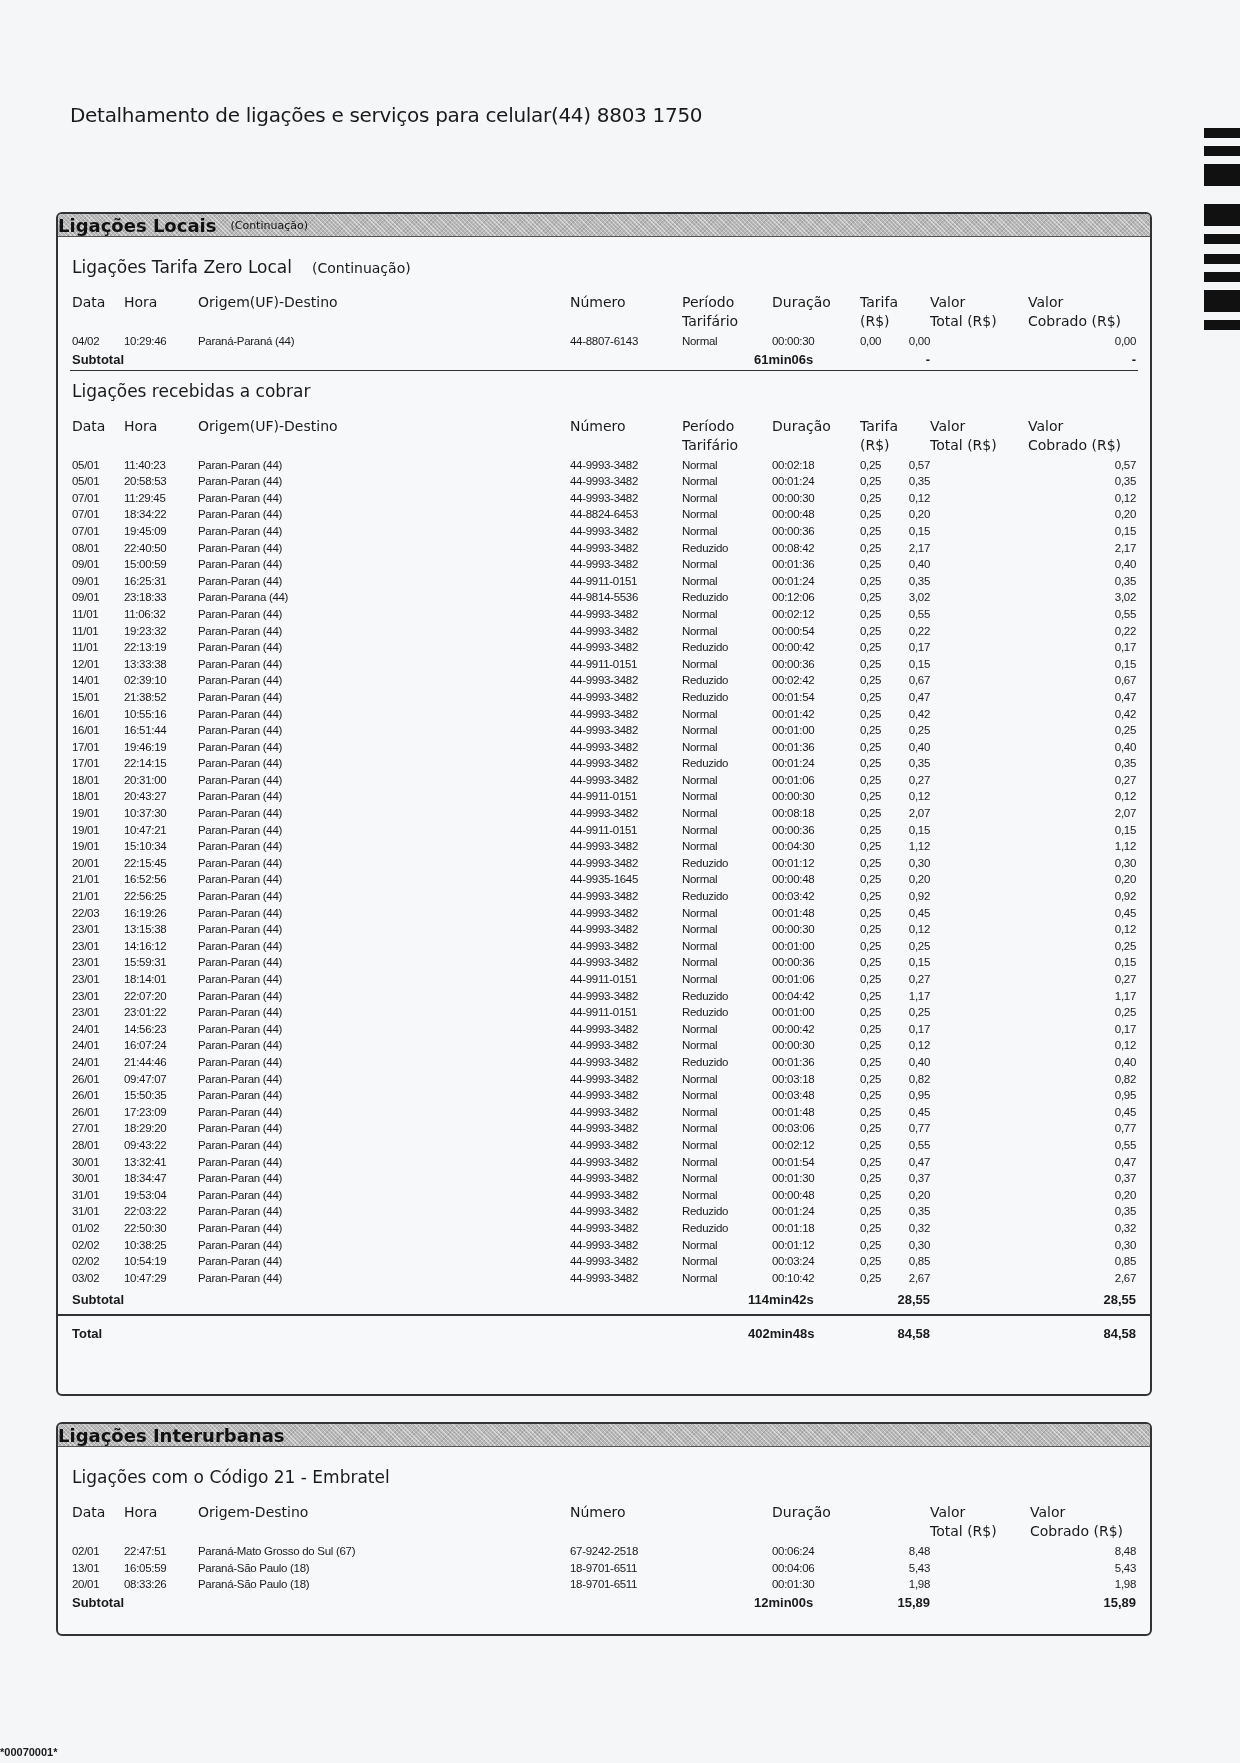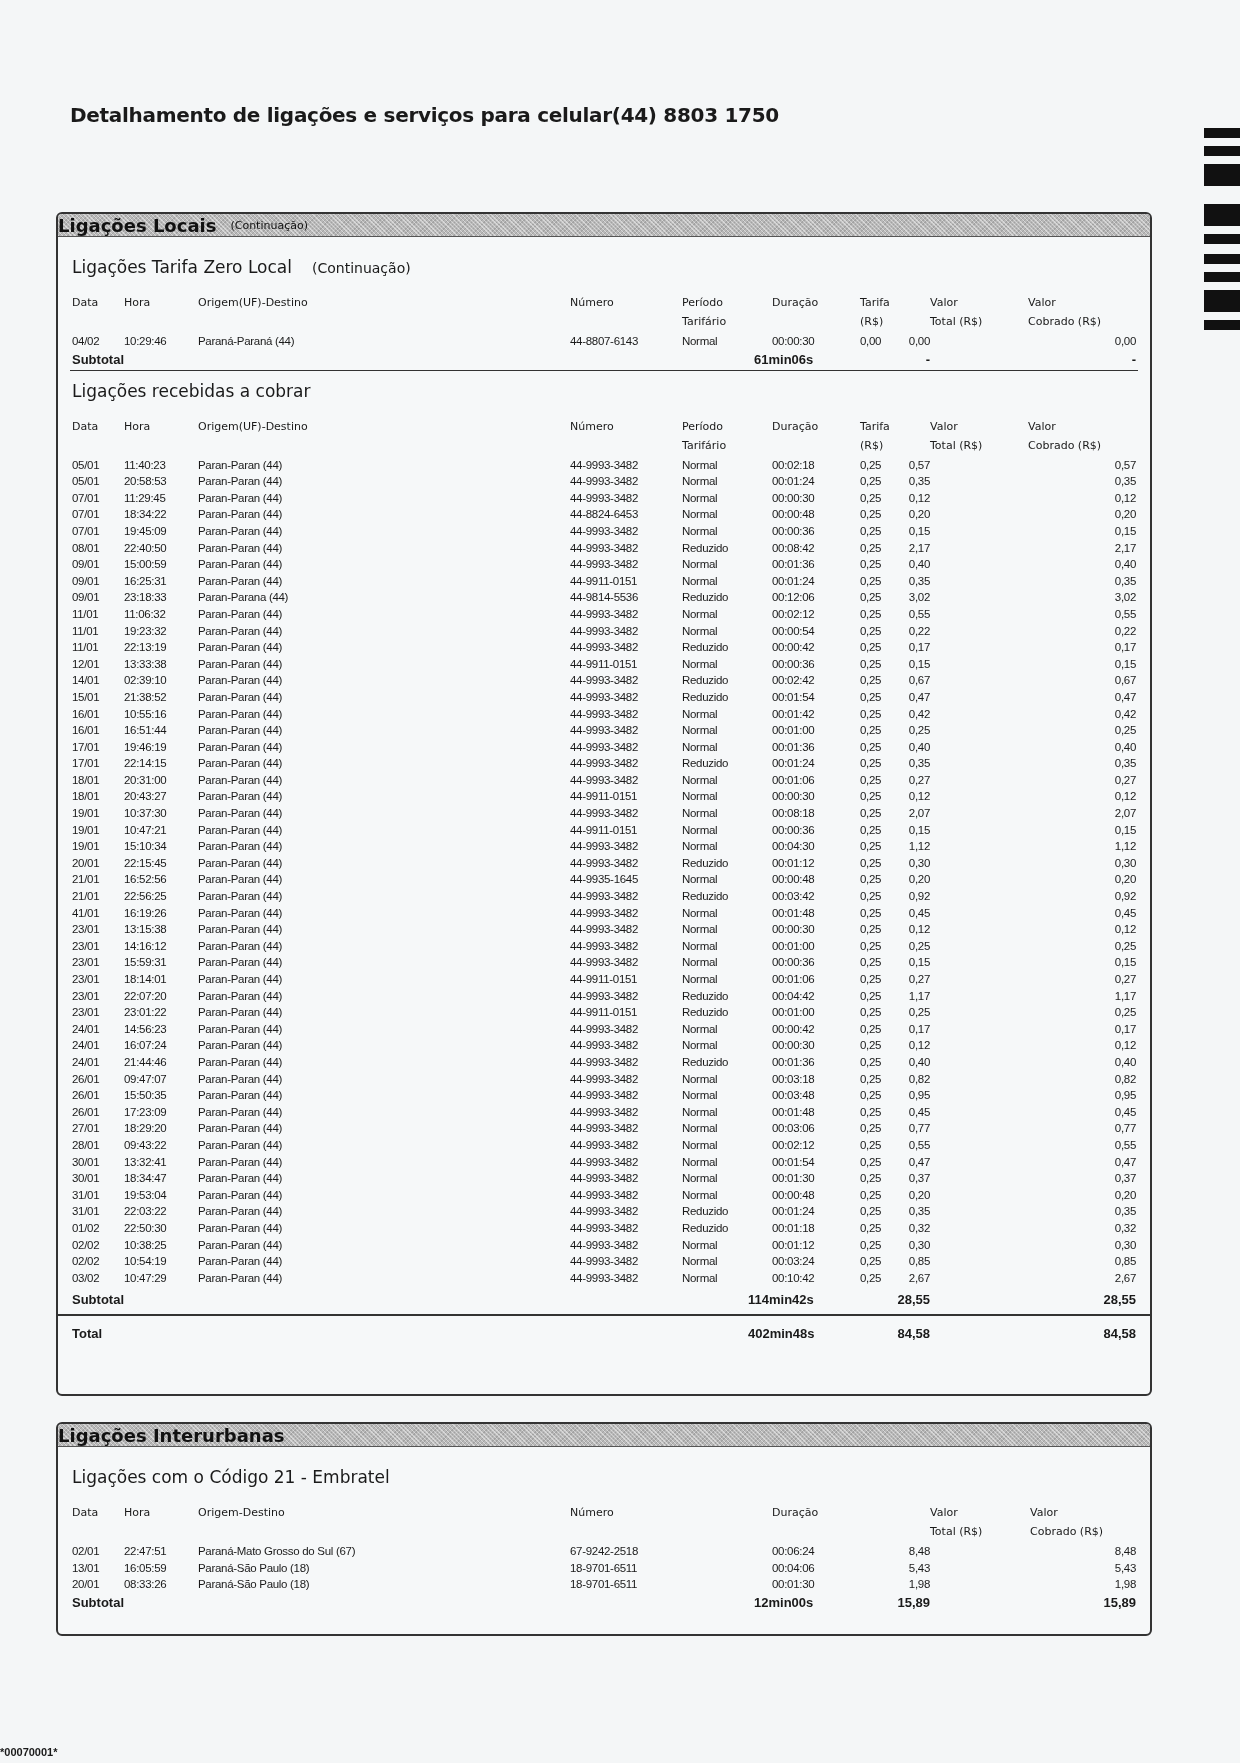--- a/index.html
+++ b/index.html
@@ -7,21 +7,21 @@
     width: 1240px; height: 1763px;
     background: #f4f6f7;
     position: relative;
     font-family: "Liberation Sans", sans-serif;
     color: #1a1a1a;
     overflow: hidden;
   }
   .page-title {
     position: absolute; left: 70px; top: 103px;
     font-family: "DejaVu Sans", sans-serif;
-    font-weight: bold; font-size: 20px; letter-spacing: -0.3px;
+    font-weight: normal; font-size: 20px; letter-spacing: -0.3px;
   }
   .marks { position: absolute; right: 0; top: 128px; width: 36px; }
   .marks div { background: #111; margin-bottom: 8px; height: 10px; }
   .marks div.tall { height: 22px; }
 
   .box {
     position: absolute; left: 56px; width: 1092px;
     border: 2px solid #333; border-radius: 6px;
     background: #f6f8f9;
   }
@@ -36,21 +36,21 @@
   }
   .box-header .h-main { font-family: "DejaVu Sans", sans-serif; font-size: 18px; font-weight: bold; color: #111; }
   .box-header .h-sub { font-family: "DejaVu Sans", sans-serif; font-size: 11px; margin-left: 14px; color: #111; }
 
   .section-title {
     font-family: "DejaVu Sans", sans-serif;
     font-size: 17px; margin: 0; padding-left: 14px;
   }
   .section-title .sub { font-size: 14px; margin-left: 20px; }
 
-  .hdr { position: relative; height: 40px; font-family: "DejaVu Sans", sans-serif; font-size: 11px; }
+  .hdr { position: relative; height: 40px; font-family: "DejaVu Sans", sans-serif; font-size: 14px; }
   .hdr span { position: absolute; line-height: 19px; }
 
   .rows { position: relative; }
   .row { position: relative; height: 16.6px; font-size: 11.5px; font-family: "Liberation Sans", sans-serif; letter-spacing: -0.3px; }
   .row span { position: absolute; top: 0; line-height: 16.6px; white-space: nowrap; }
 
   .subtotal { position: relative; height: 20px; font-weight: bold; font-size: 13px; padding-left: 20px; }
   .subtotal span { position: absolute; top: 0; line-height: 20px; }
 
   .c-data { left: 14px; }
@@ -442,21 +442,21 @@
         <span class="c-hora">22:56:25</span>
         <span class="c-orig">Paran-Paran (44)</span>
         <span class="c-num">44-9993-3482</span>
         <span class="c-per">Reduzido</span>
         <span class="c-dur">00:03:42</span>
         <span class="c-tar">0,25</span>
         <span class="c-vt">0,92</span>
         <span class="c-vc">0,92</span>
       </div>
       <div class="row">
-        <span class="c-data">41/01</span>
+        <span class="c-data">22/03</span>
         <span class="c-hora">16:19:26</span>
         <span class="c-orig">Paran-Paran (44)</span>
         <span class="c-num">44-9993-3482</span>
         <span class="c-per">Normal</span>
         <span class="c-dur">00:01:48</span>
         <span class="c-tar">0,25</span>
         <span class="c-vt">0,45</span>
         <span class="c-vc">0,45</span>
       </div>
       <div class="row">

